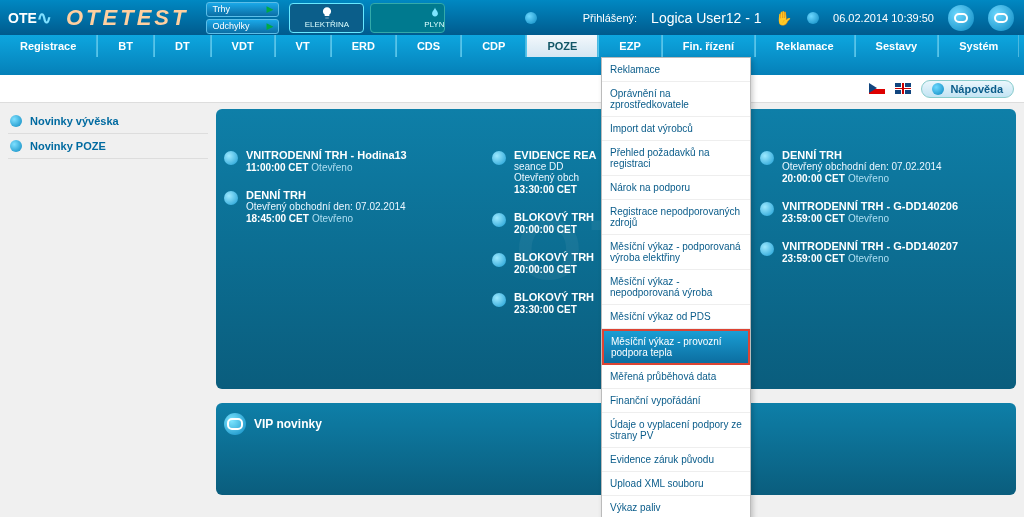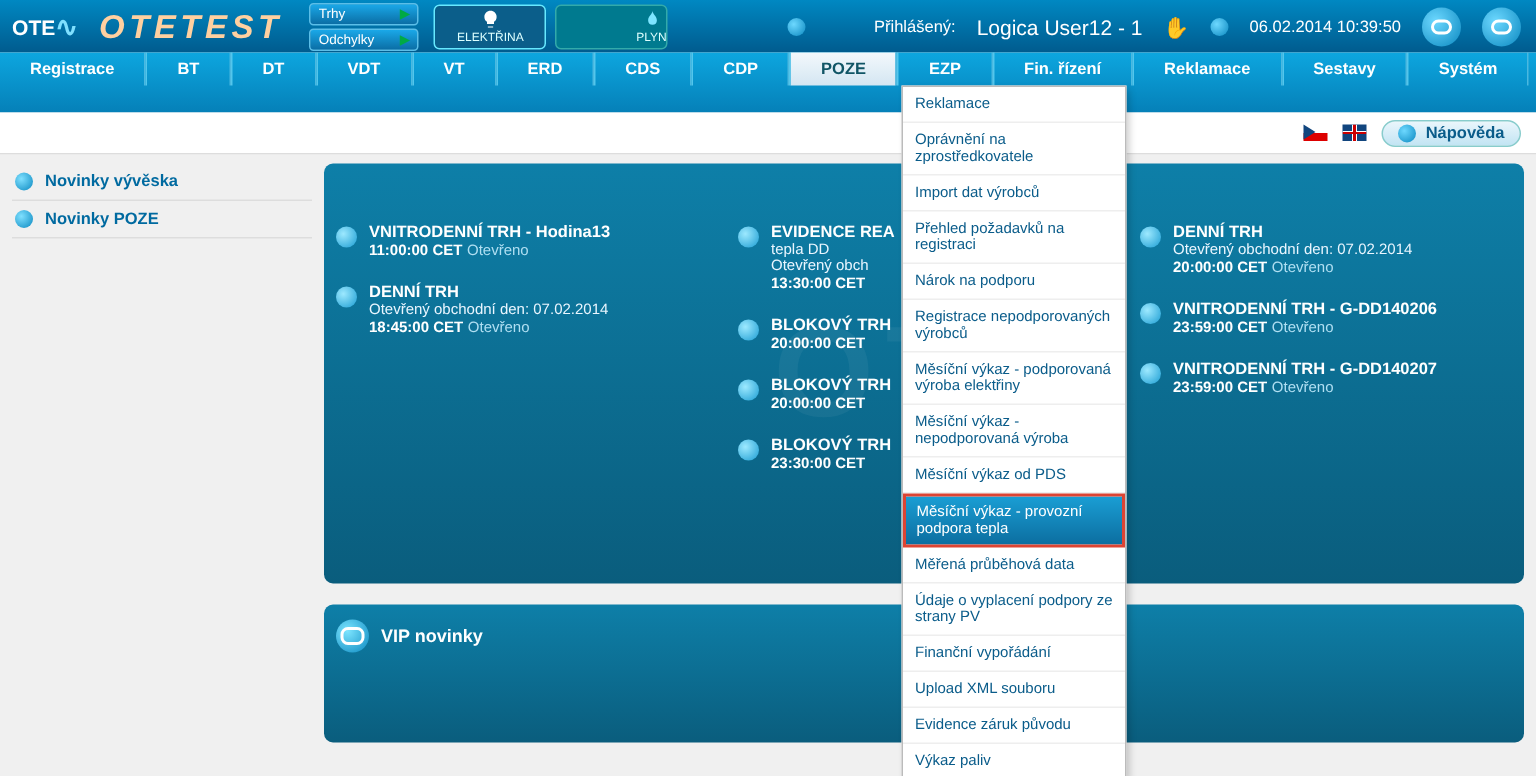--- a/index.html
+++ b/index.html
@@ -138,30 +138,30 @@
     <span>Nápověda</span>
   </div>
 </div>
 
 <div class="menu">
   <div class="menu-item">Reklamace</div>
   <div class="menu-item">Oprávnění na zprostředkovatele</div>
   <div class="menu-item">Import dat výrobců</div>
   <div class="menu-item">Přehled požadavků na registraci</div>
   <div class="menu-item">Nárok na podporu</div>
-  <div class="menu-item">Registrace nepodporovaných výrobců</div>
+  <div class="menu-item">Registrace nepodporovaných zdrojů</div>
   <div class="menu-item">Měsíční výkaz - podporovaná výroba elektřiny</div>
   <div class="menu-item">Měsíční výkaz - nepodporovaná výroba</div>
   <div class="menu-item">Měsíční výkaz od PDS</div>
   <div class="menu-item hl">Měsíční výkaz - provozní podpora tepla</div>
   <div class="menu-item">Měřená průběhová data</div>
+  <div class="menu-item">Finanční vypořádání</div>
   <div class="menu-item">Údaje o vyplacení podpory ze strany PV</div>
-  <div class="menu-item">Finanční vypořádání</div>
+  <div class="menu-item">Evidence záruk původu</div>
   <div class="menu-item">Upload XML souboru</div>
-  <div class="menu-item">Evidence záruk původu</div>
   <div class="menu-item">Výkaz paliv</div>
 </div>
 
 <div class="page">
   <div class="side">
     <div class="side-link">
         <span class="sdot"></span>
         <span>Novinky vývěska</span>
       </div>
     <div class="side-link">
@@ -191,21 +191,21 @@
               <div><span class="ctime">18:45:00 CET</span> <span class="cstat">Otevřeno</span></div>
             </div>
           </div>
         </div>
 
         <div class="col">
           <div class="card">
             <div class="cbullet"></div>
             <div>
               <div class="ctitle">EVIDENCE REA</div>
-              <div class="csub">tepla DD</div>
+              <div class="csub">seance DD</div>
               <div class="csub">Otevřený obch</div>
               <div><span class="ctime">13:30:00 CET</span></div>
             </div>
           </div>
           <div class="card">
             <div class="cbullet"></div>
             <div>
               <div class="ctitle">BLOKOVÝ TRH</div>
               <div><span class="ctime">20:00:00 CET</span></div>
             </div>

